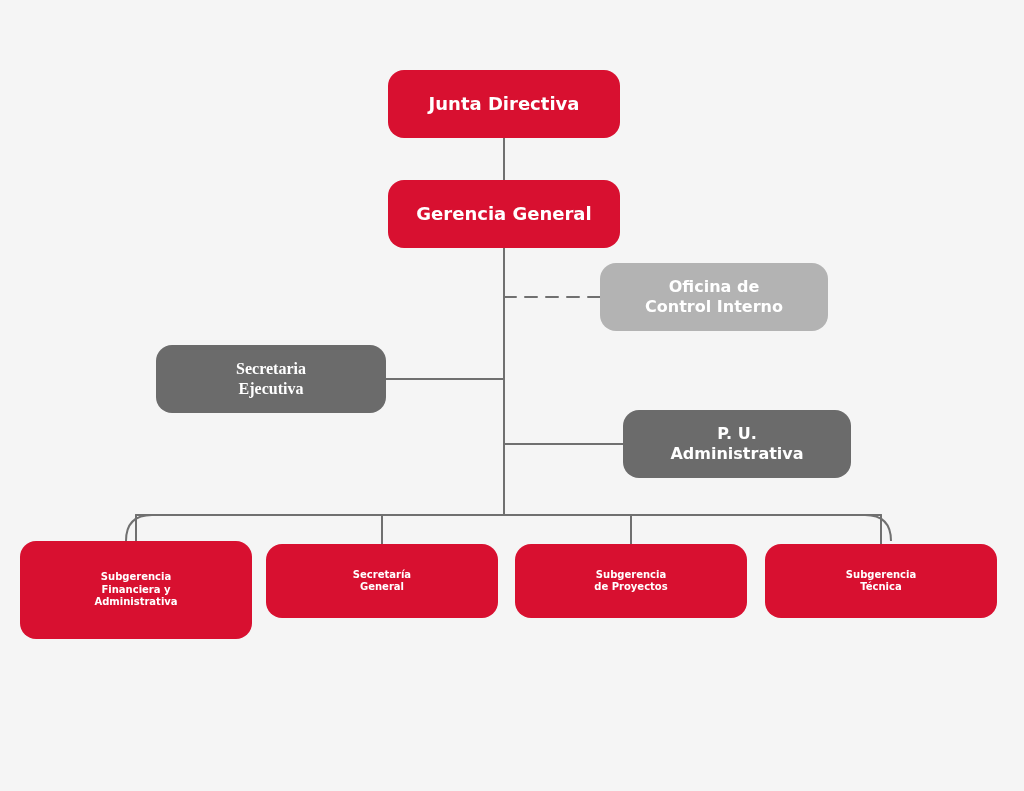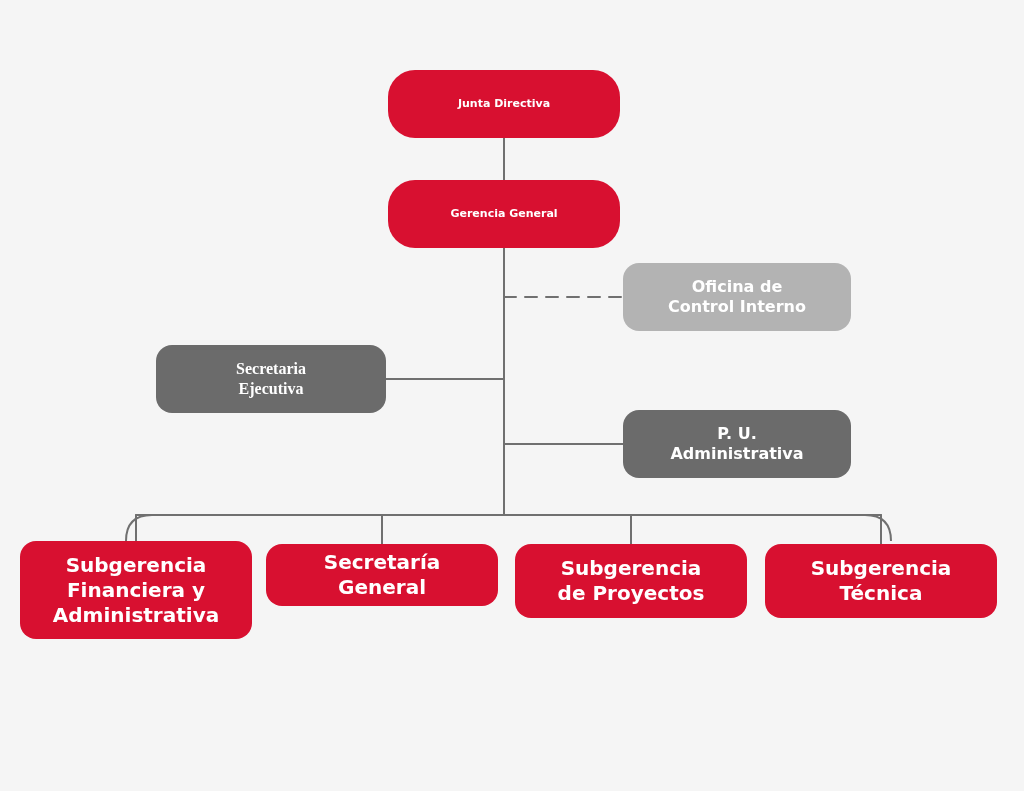--- a/index.html
+++ b/index.html
@@ -43,23 +43,23 @@
   }
   .node.red {
     background: #d81030;
   }
   .node.gray-dark {
     background: #6b6b6b;
   }
   .node.gray-light {
     background: #b3b3b3;
   }
-  .node.size-lg { font-size: 11px; border-radius: 27px; }
+  .node.size-lg { font-size: 18px; }
   .node.size-md { font-size: 16px; }
-  .node.size-sm { font-size: 20px; }
+  .node.size-sm { font-size: 10px; }
 </style>
 </head>
 <body>
 
 <div id="chart">
   <svg class="conn-layer" id="connectors" viewBox="0 0 1024 791">
       <path d="M 504 138 L 504 180" fill="none" stroke="#707070" stroke-width="2" stroke-linecap="round"></path>
       <path d="M 504 248 L 504 515" fill="none" stroke="#707070" stroke-width="2" stroke-linecap="round"></path>
       <path d="M 504 297 L 623 297" fill="none" stroke="#707070" stroke-width="2" stroke-linecap="round" stroke-dasharray="12 9"></path>
       <path d="M 386 379 L 504 379" fill="none" stroke="#707070" stroke-width="2" stroke-linecap="round"></path>
@@ -68,29 +68,29 @@
       <path d="M 136 515 L 136 541" fill="none" stroke="#707070" stroke-width="2" stroke-linecap="round"></path>
       <path d="M 382 515 L 382 544" fill="none" stroke="#707070" stroke-width="2" stroke-linecap="round"></path>
       <path d="M 631 515 L 631 544" fill="none" stroke="#707070" stroke-width="2" stroke-linecap="round"></path>
       <path d="M 881 515 L 881 544" fill="none" stroke="#707070" stroke-width="2" stroke-linecap="round"></path>
       <path d="M 126 541 Q 126 515 152 515" fill="none" stroke="#707070" stroke-width="2"></path>
       <path d="M 891 541 Q 891 515 865 515" fill="none" stroke="#707070" stroke-width="2"></path>
     </svg>
   <div id="nodes">
       <div class="node red size-lg" style="left: 388px; top: 70px; width: 232px; height: 68px;">Junta Directiva</div>
       <div class="node red size-lg" style="left: 388px; top: 180px; width: 232px; height: 68px;">Gerencia General</div>
-      <div class="node gray-light size-md" style="left: 623px; top: 263px; width: 228px; height: 68px;">Oficina de
+      <div class="node gray-light size-md" style="left: 600px; top: 263px; width: 228px; height: 68px;">Oficina de
 Control Interno</div>
       <div class="node gray-dark size-md" style="left: 156px; top: 345px; width: 230px; height: 68px; font-family: Liberation Serif, serif;">Secretaria
 Ejecutiva</div>
       <div class="node gray-dark size-md" style="left: 623px; top: 410px; width: 228px; height: 68px;">P. U.
 Administrativa</div>
       <div class="node red size-sm" style="left: 20px; top: 541px; width: 232px; height: 98px;">Subgerencia
 Financiera y
 Administrativa</div>
-      <div class="node red size-sm" style="left: 266px; top: 544px; width: 232px; height: 62px;">Secretaría
+      <div class="node red size-sm" style="left: 266px; top: 544px; width: 232px; height: 74px;">Secretaría
 General</div>
       <div class="node red size-sm" style="left: 515px; top: 544px; width: 232px; height: 74px;">Subgerencia
 de Proyectos</div>
       <div class="node red size-sm" style="left: 765px; top: 544px; width: 232px; height: 74px;">Subgerencia
 Técnica</div>
     </div>
 </div>
 
 </body></html>

